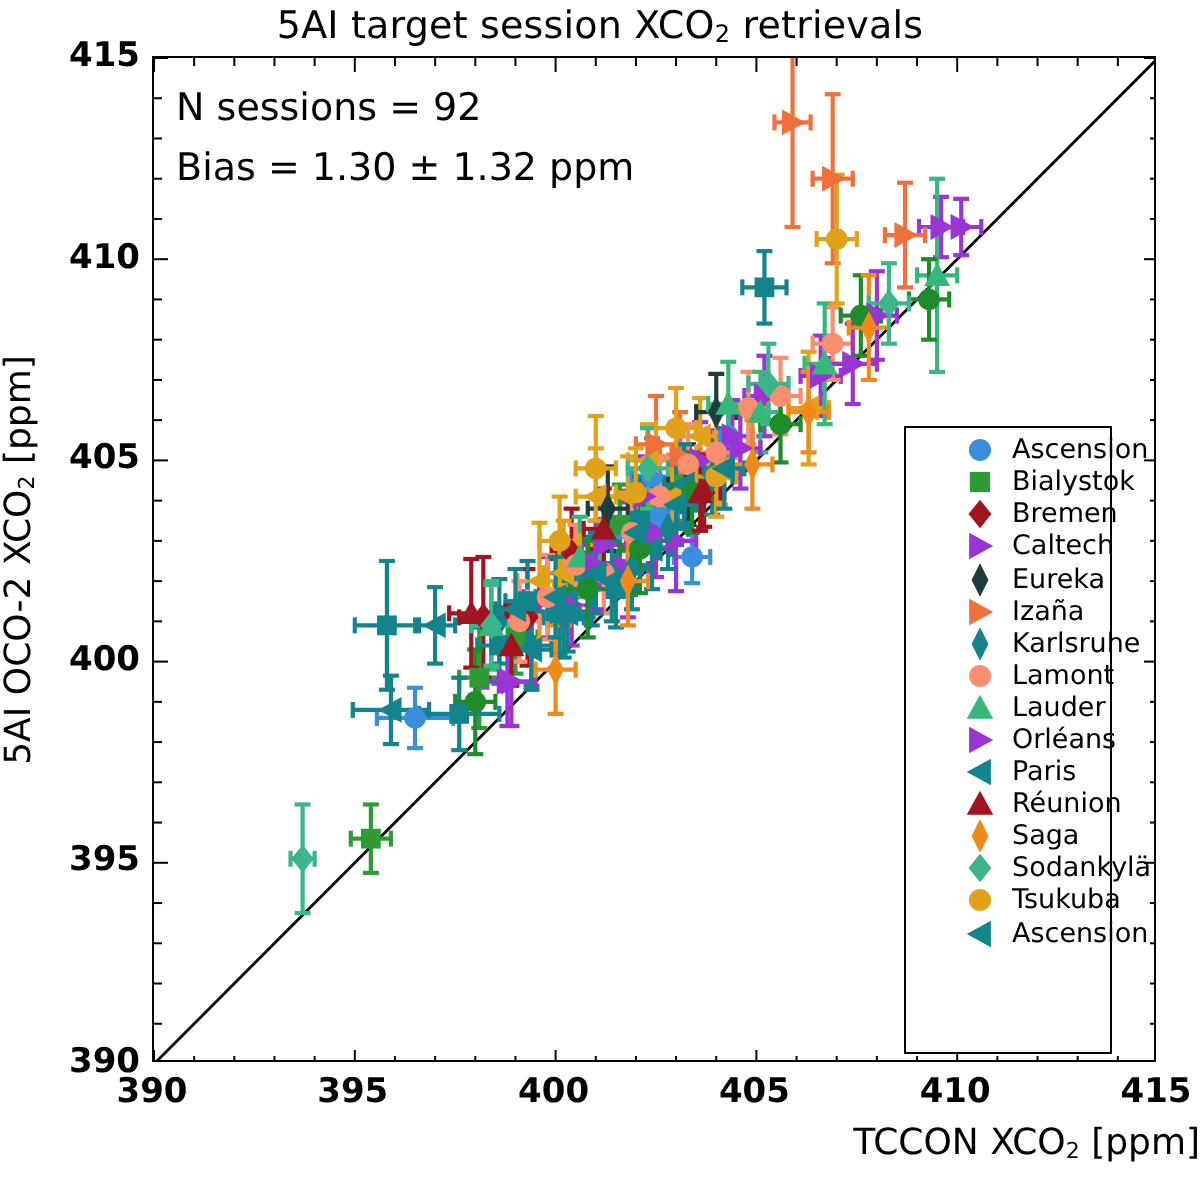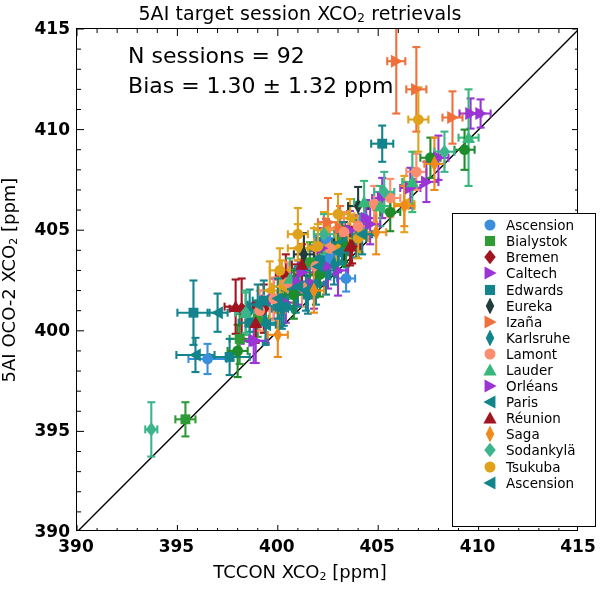--- a/index.html
+++ b/index.html
@@ -6,31 +6,31 @@
   body{width:600px;height:591px;overflow:hidden;
        font-family:"DejaVu Sans","Liberation Sans",sans-serif;color:#000;}
   #fig{position:relative;width:600px;height:591px;}
 
   .title{position:absolute;left:0;top:2px;width:600px;text-align:center;
          font-size:19px;letter-spacing:.1px;}
   .title sub{font-size:12px;vertical-align:-2px;}
 
   .ylabel{position:absolute;transform-origin:0 0;font-size:18px;white-space:nowrap;}
   .ylabel sub{font-size:11px;vertical-align:-2px;}
-  .xlabel{position:absolute;width:600px;text-align:center;font-size:18px;}
+  .xlabel{position:absolute;width:600px;text-align:right;font-size:18px;}
   .xlabel sub{font-size:11px;vertical-align:-2px;}
 
   #plot{position:absolute;border:1.4px solid #000;box-sizing:border-box;
         background:#fff;overflow:hidden;}
   #svg{position:absolute;left:0;top:0;}
   .ticklab{position:absolute;font-size:17px;white-space:nowrap;font-weight:bold;}
   .ticklab.x{transform:translateX(-50%);}
   .ticklab.y{transform:translateY(-50%);text-align:right;}
 
-  .annot{position:absolute;font-size:22px;white-space:nowrap;margin-left:40px;}
+  .annot{position:absolute;font-size:19px;white-space:nowrap;}
 
   #legend{position:absolute;background:#fff;border:1.1px solid #000;
           box-sizing:border-box;padding:3px 4px 3px 4px;}
   .lrow{display:flex;align-items:center;height:16.1px;}
   .lmark{width:26px;height:16px;position:relative;flex:0 0 26px;}
   .lmark svg{position:absolute;left:0;top:0;}
   .ltext{font-size:13.5px;line-height:16px;white-space:nowrap;
          padding-left:3px;color:#000;}
 </style>
 </head>
@@ -1053,21 +1053,21 @@
       <div class="ticklab y" style="left: 22px; width: 48px; top: 329.8px;">400</div>
       <div class="ticklab y" style="left: 22px; width: 48px; top: 229.2px;">405</div>
       <div class="ticklab y" style="left: 22px; width: 48px; top: 128.6px;">410</div>
       <div class="ticklab y" style="left: 22px; width: 48px; top: 28px;">415</div>
     </div>
   <div id="annots">
       <div class="annot" style="left: 88.048px; top: 43.168px;">N sessions = 92</div>
       <div class="annot" style="left: 88.048px; top: 73.348px;">Bias = 1.30 ± 1.32 ppm</div>
     </div>
 
-  <div id="legend" style="left: 452px; top: 213.1px; width: 144px; height: 313.9px; padding-left: 24px;">
+  <div id="legend" style="left: 452px; top: 213.1px; width: 104px; height: 313.9px; padding-left: 24px;">
       <div class="lrow">
         <div class="lmark">
           <svg width="26" height="16">
             <circle cx="13" cy="8" r="5.52" fill="#3a8fdd"></circle>
           </svg>
         </div>
         <div class="ltext">Ascension</div>
       </div>
       <div class="lrow">
         <div class="lmark">
@@ -1085,28 +1085,20 @@
         </div>
         <div class="ltext">Bremen</div>
       </div>
       <div class="lrow">
         <div class="lmark">
           <svg width="26" height="16">
             <polygon points="19.624,8 7.568320000000001,1.3760000000000003 7.568320000000001,14.623999999999999" fill="#9a34d4"></polygon>
           </svg>
         </div>
         <div class="ltext">Caltech</div>
-      </div>
-      <div class="lrow">
-        <div class="lmark">
-          <svg width="26" height="16">
-            <rect x="7.94" y="2.9400000000000004" width="10.12" height="10.12" fill="#13848c"></rect>
-          </svg>
-        </div>
-        <div class="ltext">Edwards</div>
       </div>
       <div class="lrow">
         <div class="lmark">
           <svg width="26" height="16">
             <polygon points="13,-0.4640000000000004 17.232,8 13,16.464 8.768,8" fill="#1f3d3d"></polygon>
           </svg>
         </div>
         <div class="ltext">Eureka</div>
       </div>
       <div class="lrow">

